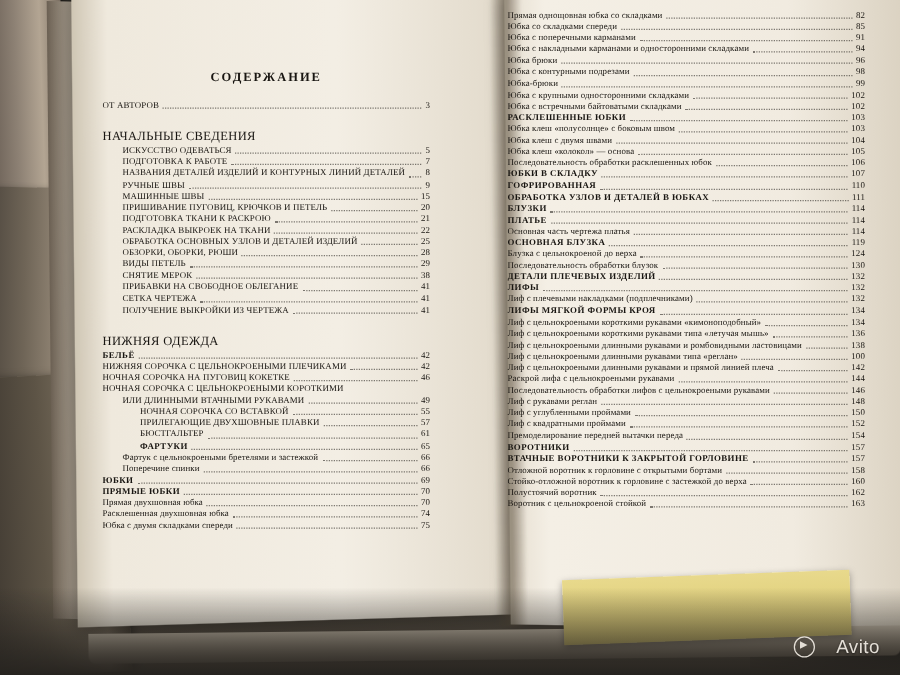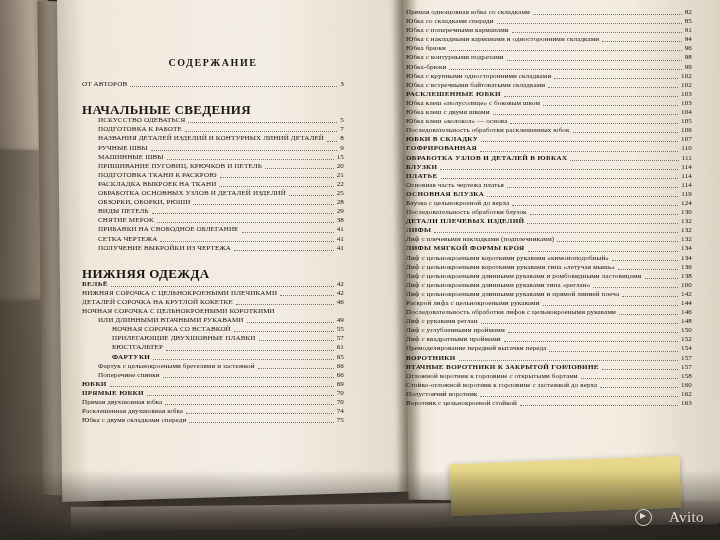--- a/index.html
+++ b/index.html
@@ -99,21 +99,21 @@
     letter-spacing:.1px;
   }
   .col-left{ left:82px; top:58px; width:262px; }
   .col-right{ left:406px; top:8px; width:286px; }
 
   .toc-title{
     text-align:center;font-weight:bold;font-size:10px;letter-spacing:1.6px;
     margin-bottom:13px;
   }
   .sect{
-    font-weight:bold;font-size:13px;letter-spacing:.3px;
+    font-weight:normal;font-size:10px;letter-spacing:.3px;
     margin-top:9px;margin-bottom:2px;
   }
   .gap{height:7px;}
 
   .row{
     display:flex;align-items:flex-end;gap:3px;white-space:nowrap;
   }
   .row .label{flex:0 0 auto;}
   .row .dots{
     flex:1 1 auto;min-width:6px;
@@ -125,21 +125,21 @@
   .row.nodots .dots{border-bottom:none;}
   .ind1{padding-left:16px;}
   .ind2{padding-left:30px;}
   .bold{font-weight:bold;}
   .caps{letter-spacing:.35px;}
 
   
   .watermark{
     position:absolute;right:16px;bottom:14px;
     display:flex;align-items:center;gap:17px;
-    color:#efeae2;font-family:Liberation Serif, serif;
+    color:#efeae2;font-family:Liberation Sans, sans-serif;
     font-size:15px;letter-spacing:.4px;
     opacity:.93;
     text-shadow:0 1px 2px rgba(0,0,0,.6);
   }
   .wm-circle{
     width:15px;height:15px;border-radius:50%;
     border:1.6px solid #efeae2;position:relative;
   }
   .wm-circle::after{
     content:"";position:absolute;left:4.2px;top:2.6px;
@@ -257,21 +257,21 @@
           <span class="label bold caps">БЕЛЬЁ</span>
           <span class="dots"></span>
           <span class="pg">42</span>
         </div>
         <div class="row">
           <span class="label">НИЖНЯЯ СОРОЧКА С ЦЕЛЬНОКРОЕНЫМИ ПЛЕЧИКАМИ</span>
           <span class="dots"></span>
           <span class="pg">42</span>
         </div>
         <div class="row">
-          <span class="label">ДЕТАЛЕЙ СОРОЧКА НА КРУГЛОЙ КОКЕТКЕ</span>
+          <span class="label">НОЧНАЯ СОРОЧКА НА ПУГОВИЦ КОКЕТКЕ</span>
           <span class="dots"></span>
           <span class="pg">46</span>
         </div>
         <div class="row nodots">
           <span class="label">НОЧНАЯ СОРОЧКА С ЦЕЛЬНОКРОЕНЫМИ КОРОТКИМИ</span>
           <span class="dots"></span>
           <span class="pg"></span>
         </div>
         <div class="row ind1">
           <span class="label">ИЛИ ДЛИННЫМИ ВТАЧНЫМИ РУКАВАМИ</span>

